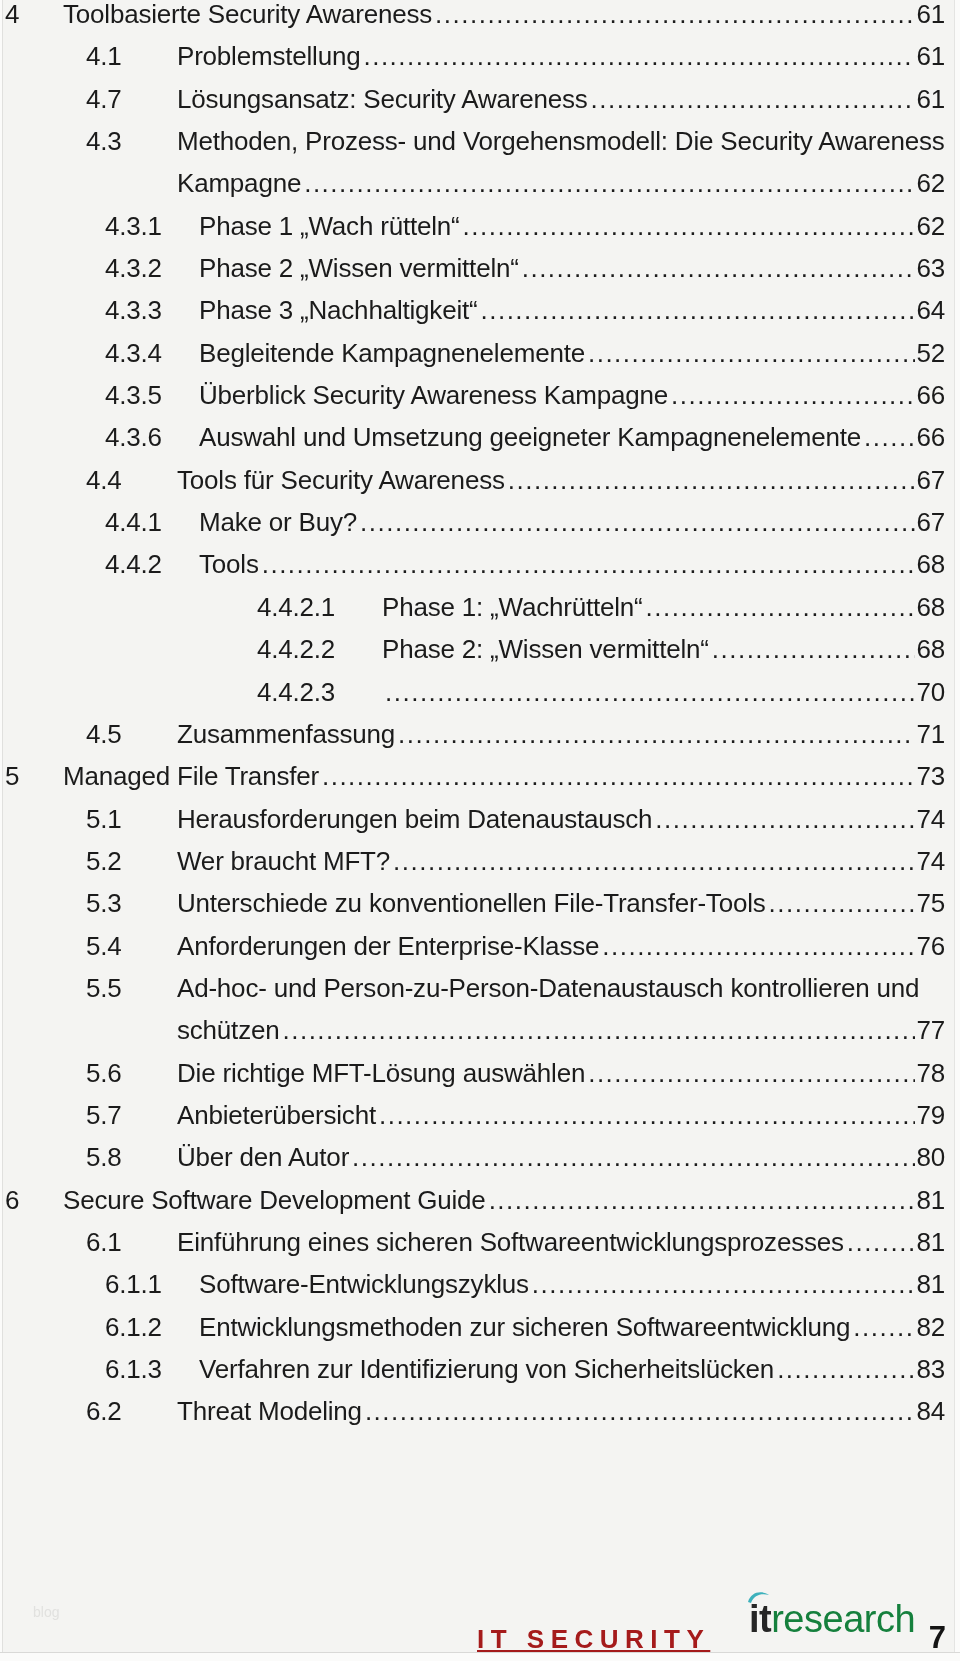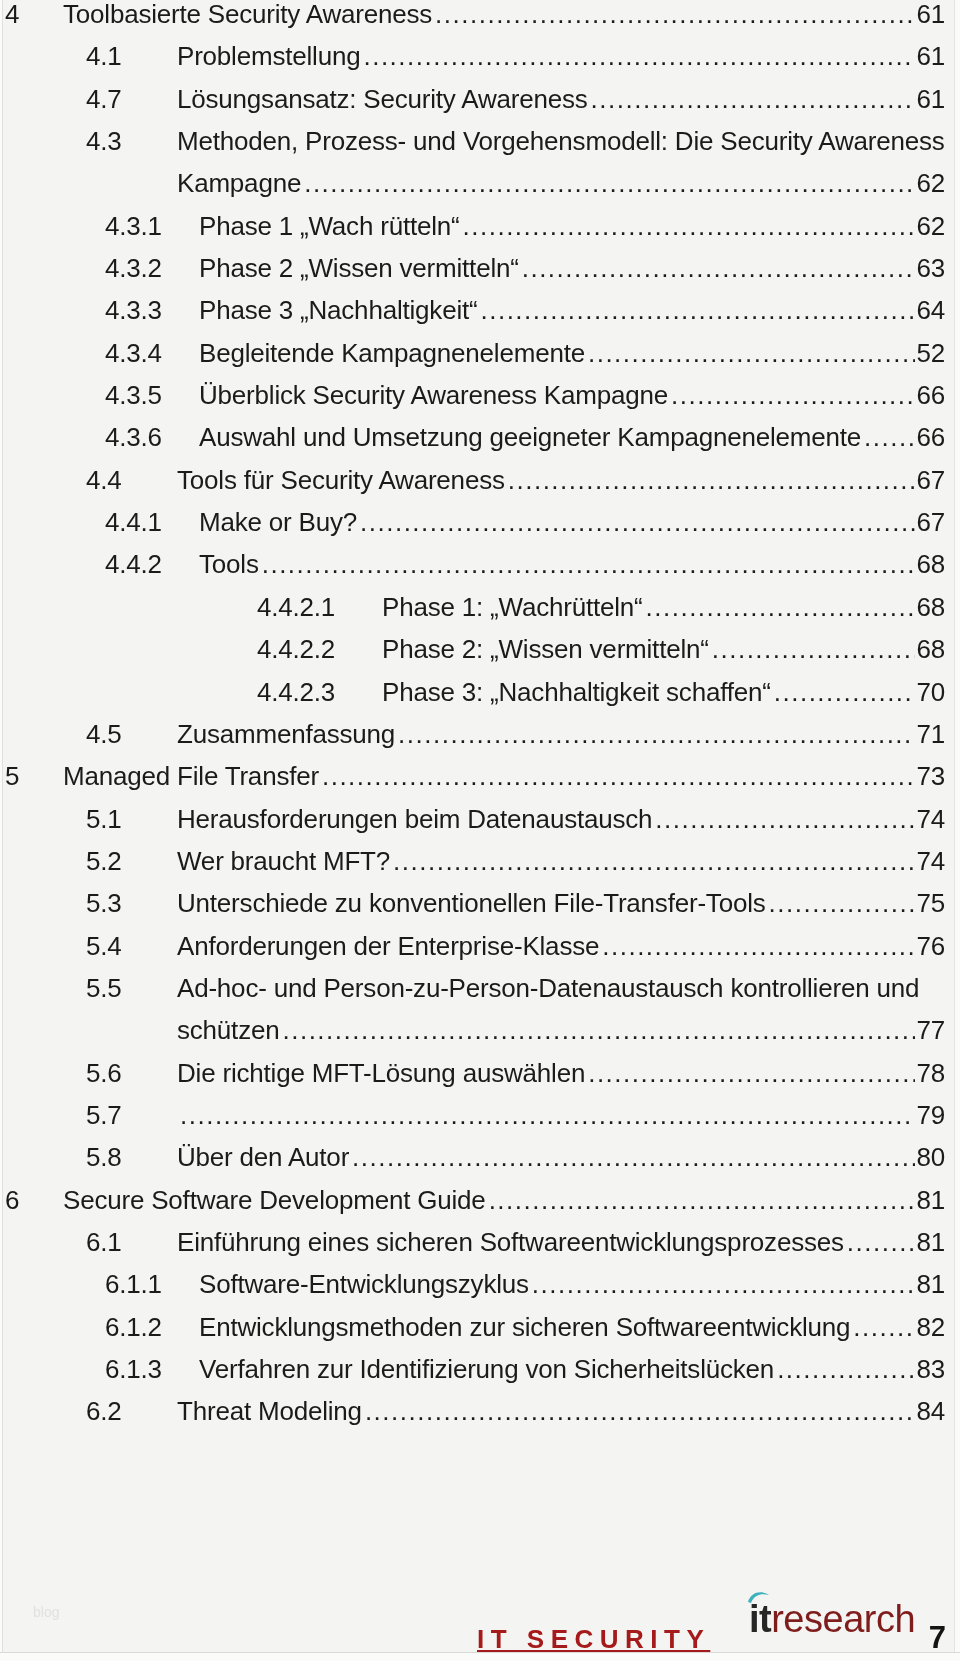--- a/index.html
+++ b/index.html
@@ -56,21 +56,21 @@
     text-decoration:underline;
   }
   .logo {
     position:absolute; left:749px; top:1598px;
     font-size:38px; letter-spacing:-0.5px; white-space:nowrap;
   }
   .logo-it { position:relative; color:#262626; font-weight:bold; }
   .leaf {
     position:absolute; left:-3px; top:-9px; width:25px; height:15px;
   }
-  .logo-research { color:#7f1d1d; }
+  .logo-research { color:#15803d; }
   .page-num {
     position:absolute; right:14px; top:1620px;
     font-size:31px; font-weight:bold; color:#141414;
   }
 </style>
 </head>
 <body>
 
 <div class="edge-left"></div>
 <div class="edge-right"></div>
@@ -167,21 +167,20 @@
     <span class="pg">68</span>
   </div>
     <div class="toc-row lvl4">
     <span class="num">4.4.2.2</span>
     <span class="txt">Phase 2: „Wissen vermitteln“</span>
     <span class="leader"></span>
     <span class="pg">68</span>
   </div>
     <div class="toc-row lvl4">
     <span class="num">4.4.2.3</span>
-    <span class="txt">Phase 3: „Nachhaltigkeit schaffen“</span>
     <span class="leader"></span>
     <span class="pg">70</span>
   </div>
     <div class="toc-row lvl2">
     <span class="num">4.5</span>
     <span class="txt">Zusammenfassung</span>
     <span class="leader"></span>
     <span class="pg">71</span>
   </div>
     <div class="toc-row lvl1">
@@ -226,20 +225,21 @@
     <span class="pg">77</span>
   </div>
     <div class="toc-row lvl2">
     <span class="num">5.6</span>
     <span class="txt">Die richtige MFT-Lösung auswählen</span>
     <span class="leader"></span>
     <span class="pg">78</span>
   </div>
     <div class="toc-row lvl2">
     <span class="num">5.7</span>
+    <span class="txt">Anbieterübersicht</span>
     <span class="leader"></span>
     <span class="pg">79</span>
   </div>
     <div class="toc-row lvl2">
     <span class="num">5.8</span>
     <span class="txt">Über den Autor</span>
     <span class="leader"></span>
     <span class="pg">80</span>
   </div>
     <div class="toc-row lvl1">

